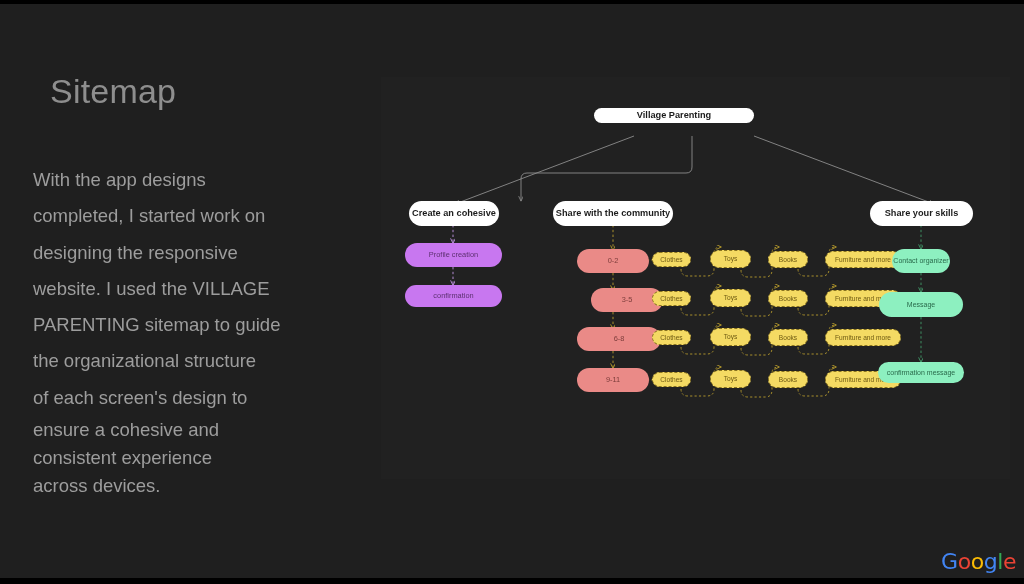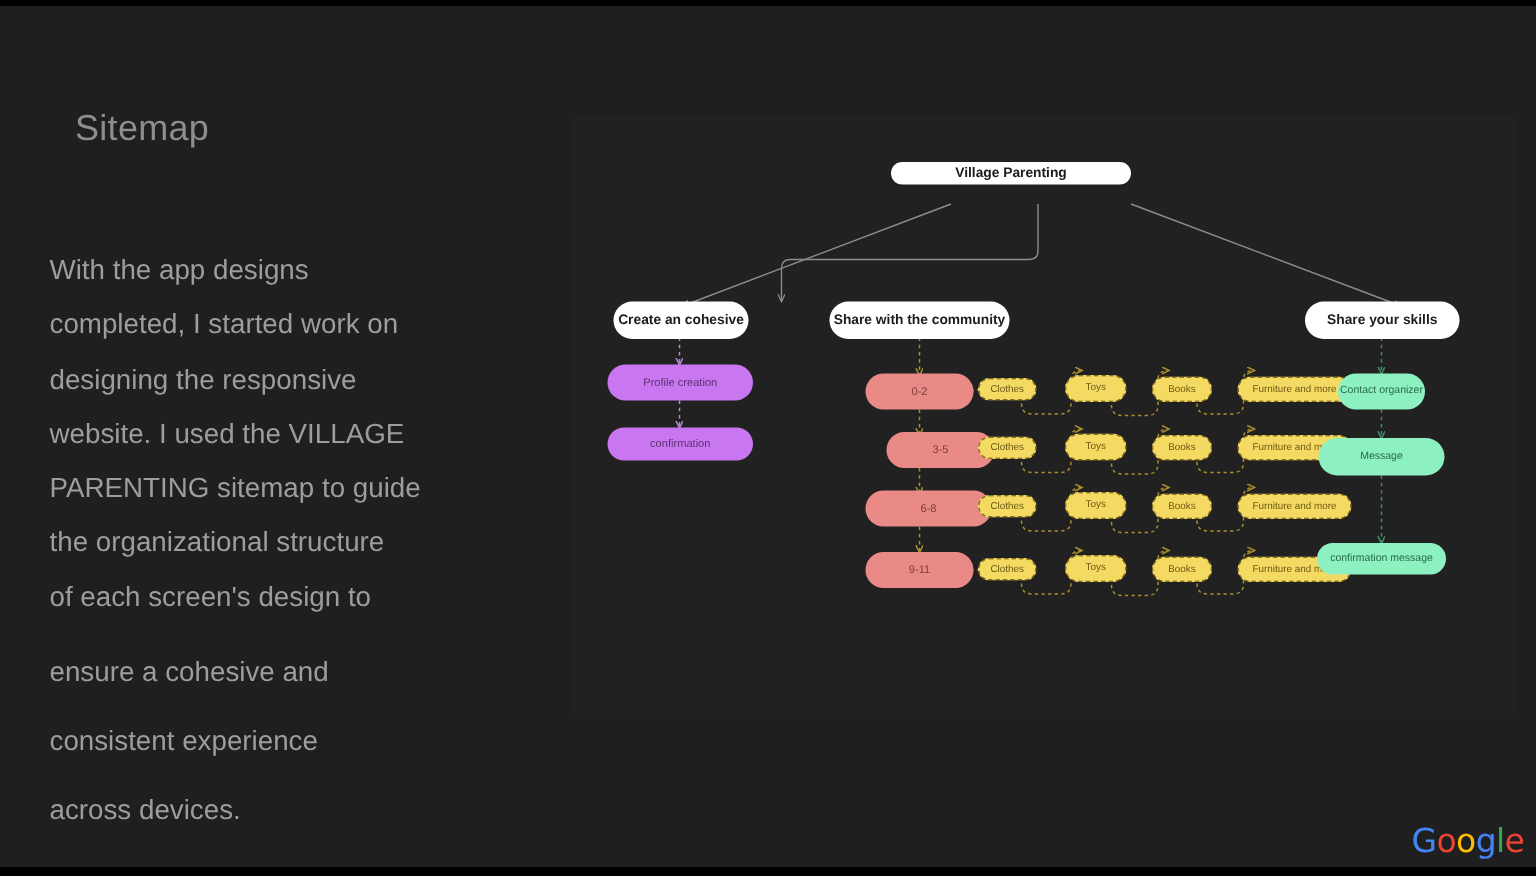--- a/index.html
+++ b/index.html
@@ -21,39 +21,39 @@
     position: absolute; left: 0; width: 1024px;
     background: #000;
   }
   #top-bar { top: 0; height: 4px; }
   #bottom-bar { top: 578px; height: 6px; }
 
   
   #page-title {
     position: absolute;
     left: 50px; top: 68px;
-    font-size: 24px;
+    font-size: 34px;
     font-weight: 300;
     color: #8e8e8e;
     letter-spacing: 0.2px;
   }
   #body-copy {
     position: absolute;
     left: 33px; top: 158px;
     width: 300px;
     font-size: 18.5px;
     color: #9d9d9d;
     font-weight: 300;
   }
   #body-copy .ln {
     display: block;
     line-height: 36.3px;
     white-space: nowrap;
   }
-  #body-copy .ln.tight { line-height: 28px; margin-top: 18px; }
+  #body-copy .ln.tight { line-height: 28px; }
 
   
   #diagram-panel {
     position: absolute;
     left: 381px; top: 73px;
     width: 629px; height: 402px;
     background: #212121;
   }
   #diagram-canvas {
     position: absolute;

